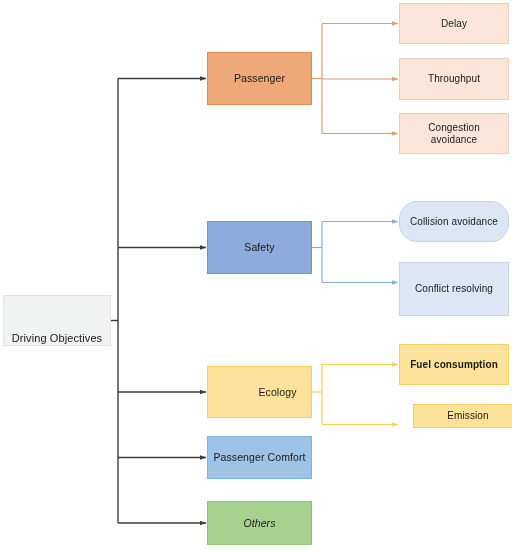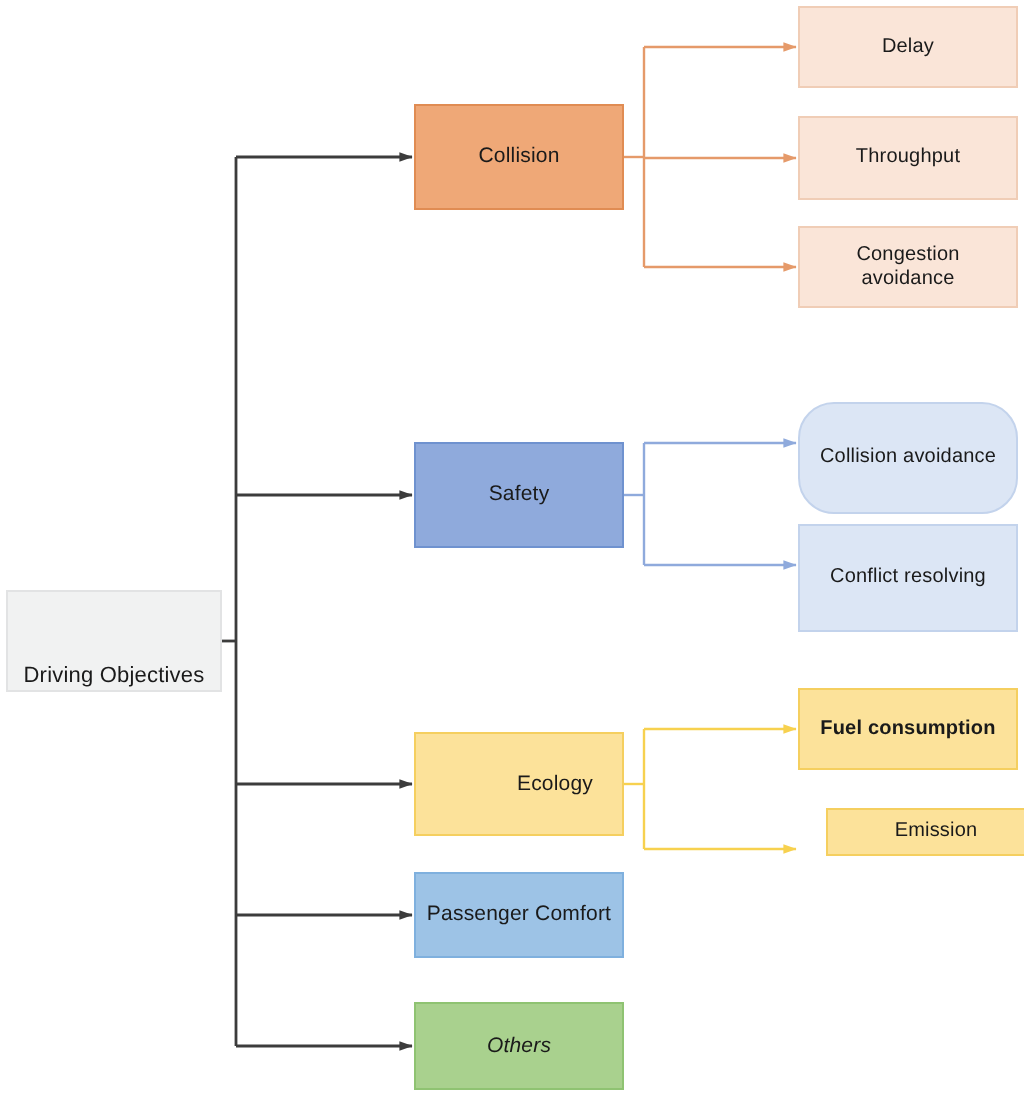--- a/index.html
+++ b/index.html
@@ -93,35 +93,35 @@
       <path d="M 322 364.5 V 424.5" fill="none" stroke="#f7d14f" stroke-width="1.2"></path>
       <path d="M 322 364.5 H 398" fill="none" stroke="#f7d14f" stroke-width="1.2" marker-end="url(#arrow-ecology)"></path>
       <path d="M 322 424.5 H 398" fill="none" stroke="#f7d14f" stroke-width="1.2" marker-end="url(#arrow-ecology)"></path>
       <path d="M 118 457.5 H 206" fill="none" stroke="#3c3c3c" stroke-width="1.4" marker-end="url(#arrow-root)"></path>
       <path d="M 118 523 H 206" fill="none" stroke="#3c3c3c" stroke-width="1.4" marker-end="url(#arrow-root)"></path>
     </svg>
 <div class="node node-root" style="left: 3px; top: 295px; width: 108px; height: 51px; background: rgb(241, 242, 242); border-color: rgb(226, 227, 228);">
       <span>Driving Objectives</span>
     </div>
     <div class="node node-lvl1" style="left: 207px; top: 52px; width: 105px; height: 53px; background: rgb(239, 168, 119); border-color: rgb(224, 140, 83);">
-      <span>Collision</span>
+      <span>Passenger</span>
     </div>
     <div class="node node-leaf" style="left: 399px; top: 3px; width: 110px; height: 41px; background: rgb(250, 229, 216); border-color: rgb(240, 205, 182);">
       <span>Delay</span>
     </div>
     <div class="node node-leaf" style="left: 399px; top: 58px; width: 110px; height: 42px; background: rgb(250, 229, 216); border-color: rgb(240, 205, 182);">
       <span>Throughput</span>
     </div>
     <div class="node node-leaf" style="left: 399px; top: 113px; width: 110px; height: 41px; background: rgb(250, 229, 216); border-color: rgb(240, 205, 182);">
       <span>Congestion avoidance</span>
     </div>
     <div class="node node-lvl1" style="left: 207px; top: 221px; width: 105px; height: 53px; background: rgb(143, 170, 220); border-color: rgb(111, 146, 207);">
       <span>Safety</span>
     </div>
-    <div class="node node-leaf" style="left: 399px; top: 201px; width: 110px; height: 56px; background: rgb(220, 230, 245); border-color: rgb(195, 211, 236); border-radius: 18px;">
+    <div class="node node-leaf" style="left: 399px; top: 201px; width: 110px; height: 41px; background: rgb(220, 230, 245); border-color: rgb(195, 211, 236); border-radius: 18px;">
       <span>Collision avoidance</span>
     </div>
     <div class="node node-leaf" style="left: 399px; top: 262px; width: 110px; height: 54px; background: rgb(220, 230, 245); border-color: rgb(195, 211, 236);">
       <span>Conflict resolving</span>
     </div>
     <div class="node node-lvl1" style="left: 207px; top: 366px; width: 105px; height: 52px; background: rgb(252, 226, 154); border-color: rgb(245, 207, 95); padding-left: 40px;">
       <span>Ecology</span>
     </div>
     <div class="node node-leaf" style="left: 399px; top: 344px; width: 110px; height: 41px; background: rgb(252, 226, 154); border-color: rgb(245, 207, 95); font-weight: bold;">
       <span>Fuel consumption</span>

